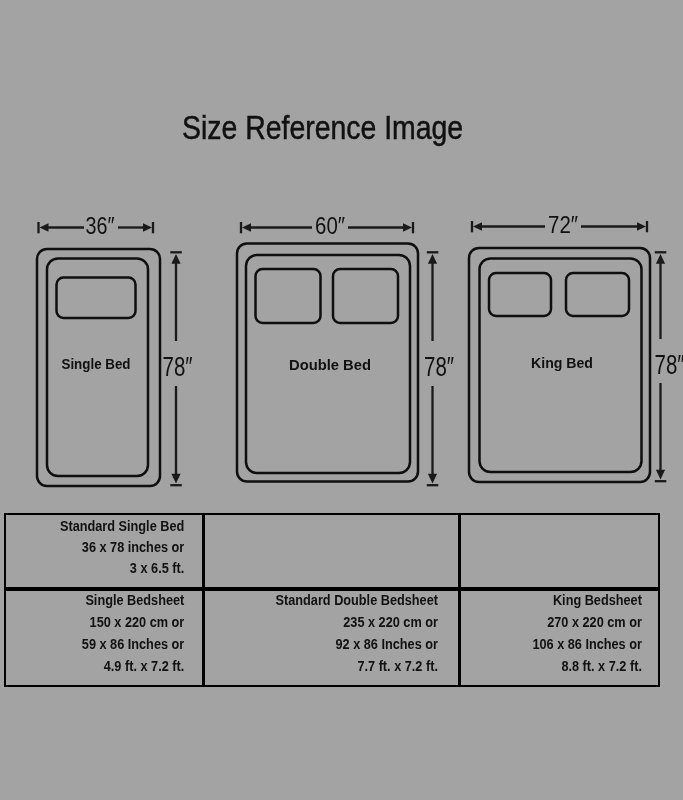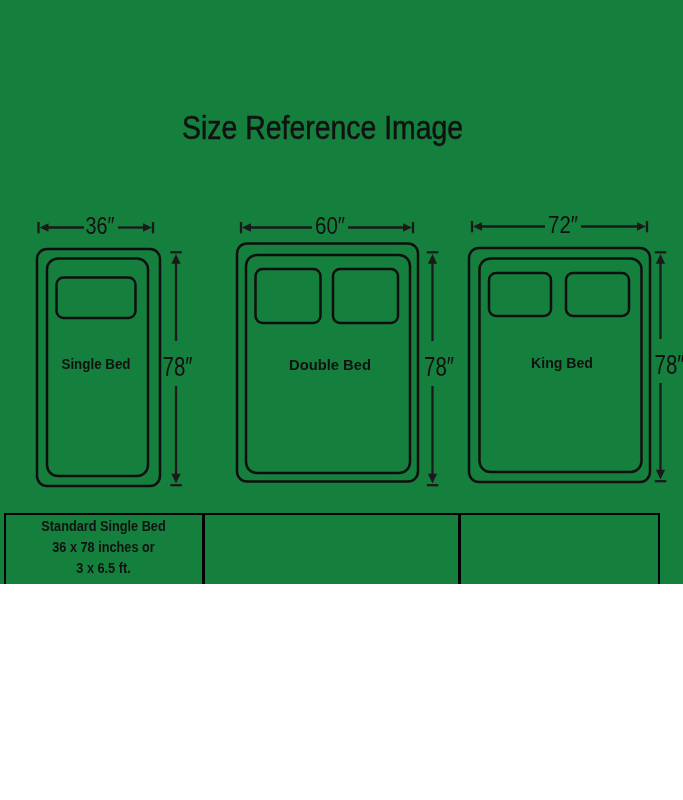--- a/index.html
+++ b/index.html
@@ -1,22 +1,22 @@
 <!DOCTYPE html>
 <html><head>
 <meta charset="utf-8">
 <style>
 html,body{margin:0;padding:0}
-.page{position:relative;width:683px;height:584px;background:#15803d;font-family:"Liberation Sans",sans-serif;overflow:hidden}
+.page{position:relative;width:683px;height:800px;background:#a3a3a3;font-family:"Liberation Sans",sans-serif;overflow:hidden}
 .blur{filter:blur(0.4px)}
 .title{position:absolute;left:182px;top:111.2px;font-size:33px;line-height:33px;color:#111;white-space:nowrap;transform:scaleX(0.861);transform-origin:left top;-webkit-text-stroke:0.5px #111}
 #tbl{position:absolute;left:4px;top:513px;width:656px;height:174px;border:2.5px solid #000;box-sizing:border-box}
 .vdiv{position:absolute;top:0;bottom:0;width:3px;background:#000}
 .hdiv{position:absolute;left:0;right:0;height:4px;background:#000;top:71.5px}
-.cell{position:absolute;text-align:center;color:#111;font-weight:700;font-size:15.5px}
+.cell{position:absolute;text-align:right;color:#111;font-weight:700;font-size:15.5px}
 .cell>div{transform:scaleX(0.82);transform-origin:center top}
 .r1{top:1.2px;line-height:20.7px}
 .r2{top:73.8px;line-height:22px}
 .c1{left:-1.5px;width:197px}
 .c2{left:198.5px;width:256px}
 .c3{left:453px;width:201px}
 </style>
 </head>
 <body>
 <div class="page blur">
@@ -94,14 +94,23 @@
   <text x="562" y="368" font-size="15.5" font-weight="bold" text-anchor="middle" textLength="62" lengthAdjust="spacingAndGlyphs">King Bed</text>
 </g>
 </svg>
 <div id="tbl">
   <div class="vdiv" style="left:195.5px"></div>
   <div class="vdiv" style="left:451.5px"></div>
   <div class="hdiv"></div>
   <div class="cell r1 c1">
         <div>Standard Single Bed<br>36 x 78 inches or<br>3 x 6.5 ft.</div>
       </div>
+  <div class="cell r2 c1">
+        <div>Single Bedsheet<br>150 x 220 cm or<br>59 x 86 Inches or<br>4.9 ft. x 7.2 ft.</div>
+      </div>
+  <div class="cell r2 c2">
+        <div>Standard Double Bedsheet<br>235 x 220 cm or<br>92 x 86 Inches or<br>7.7 ft. x 7.2 ft.</div>
+      </div>
+  <div class="cell r2 c3">
+        <div>King Bedsheet<br>270 x 220 cm or<br>106 x 86 Inches or<br>8.8 ft. x 7.2 ft.</div>
+      </div>
 </div>
 </div>
 
 </body></html>

